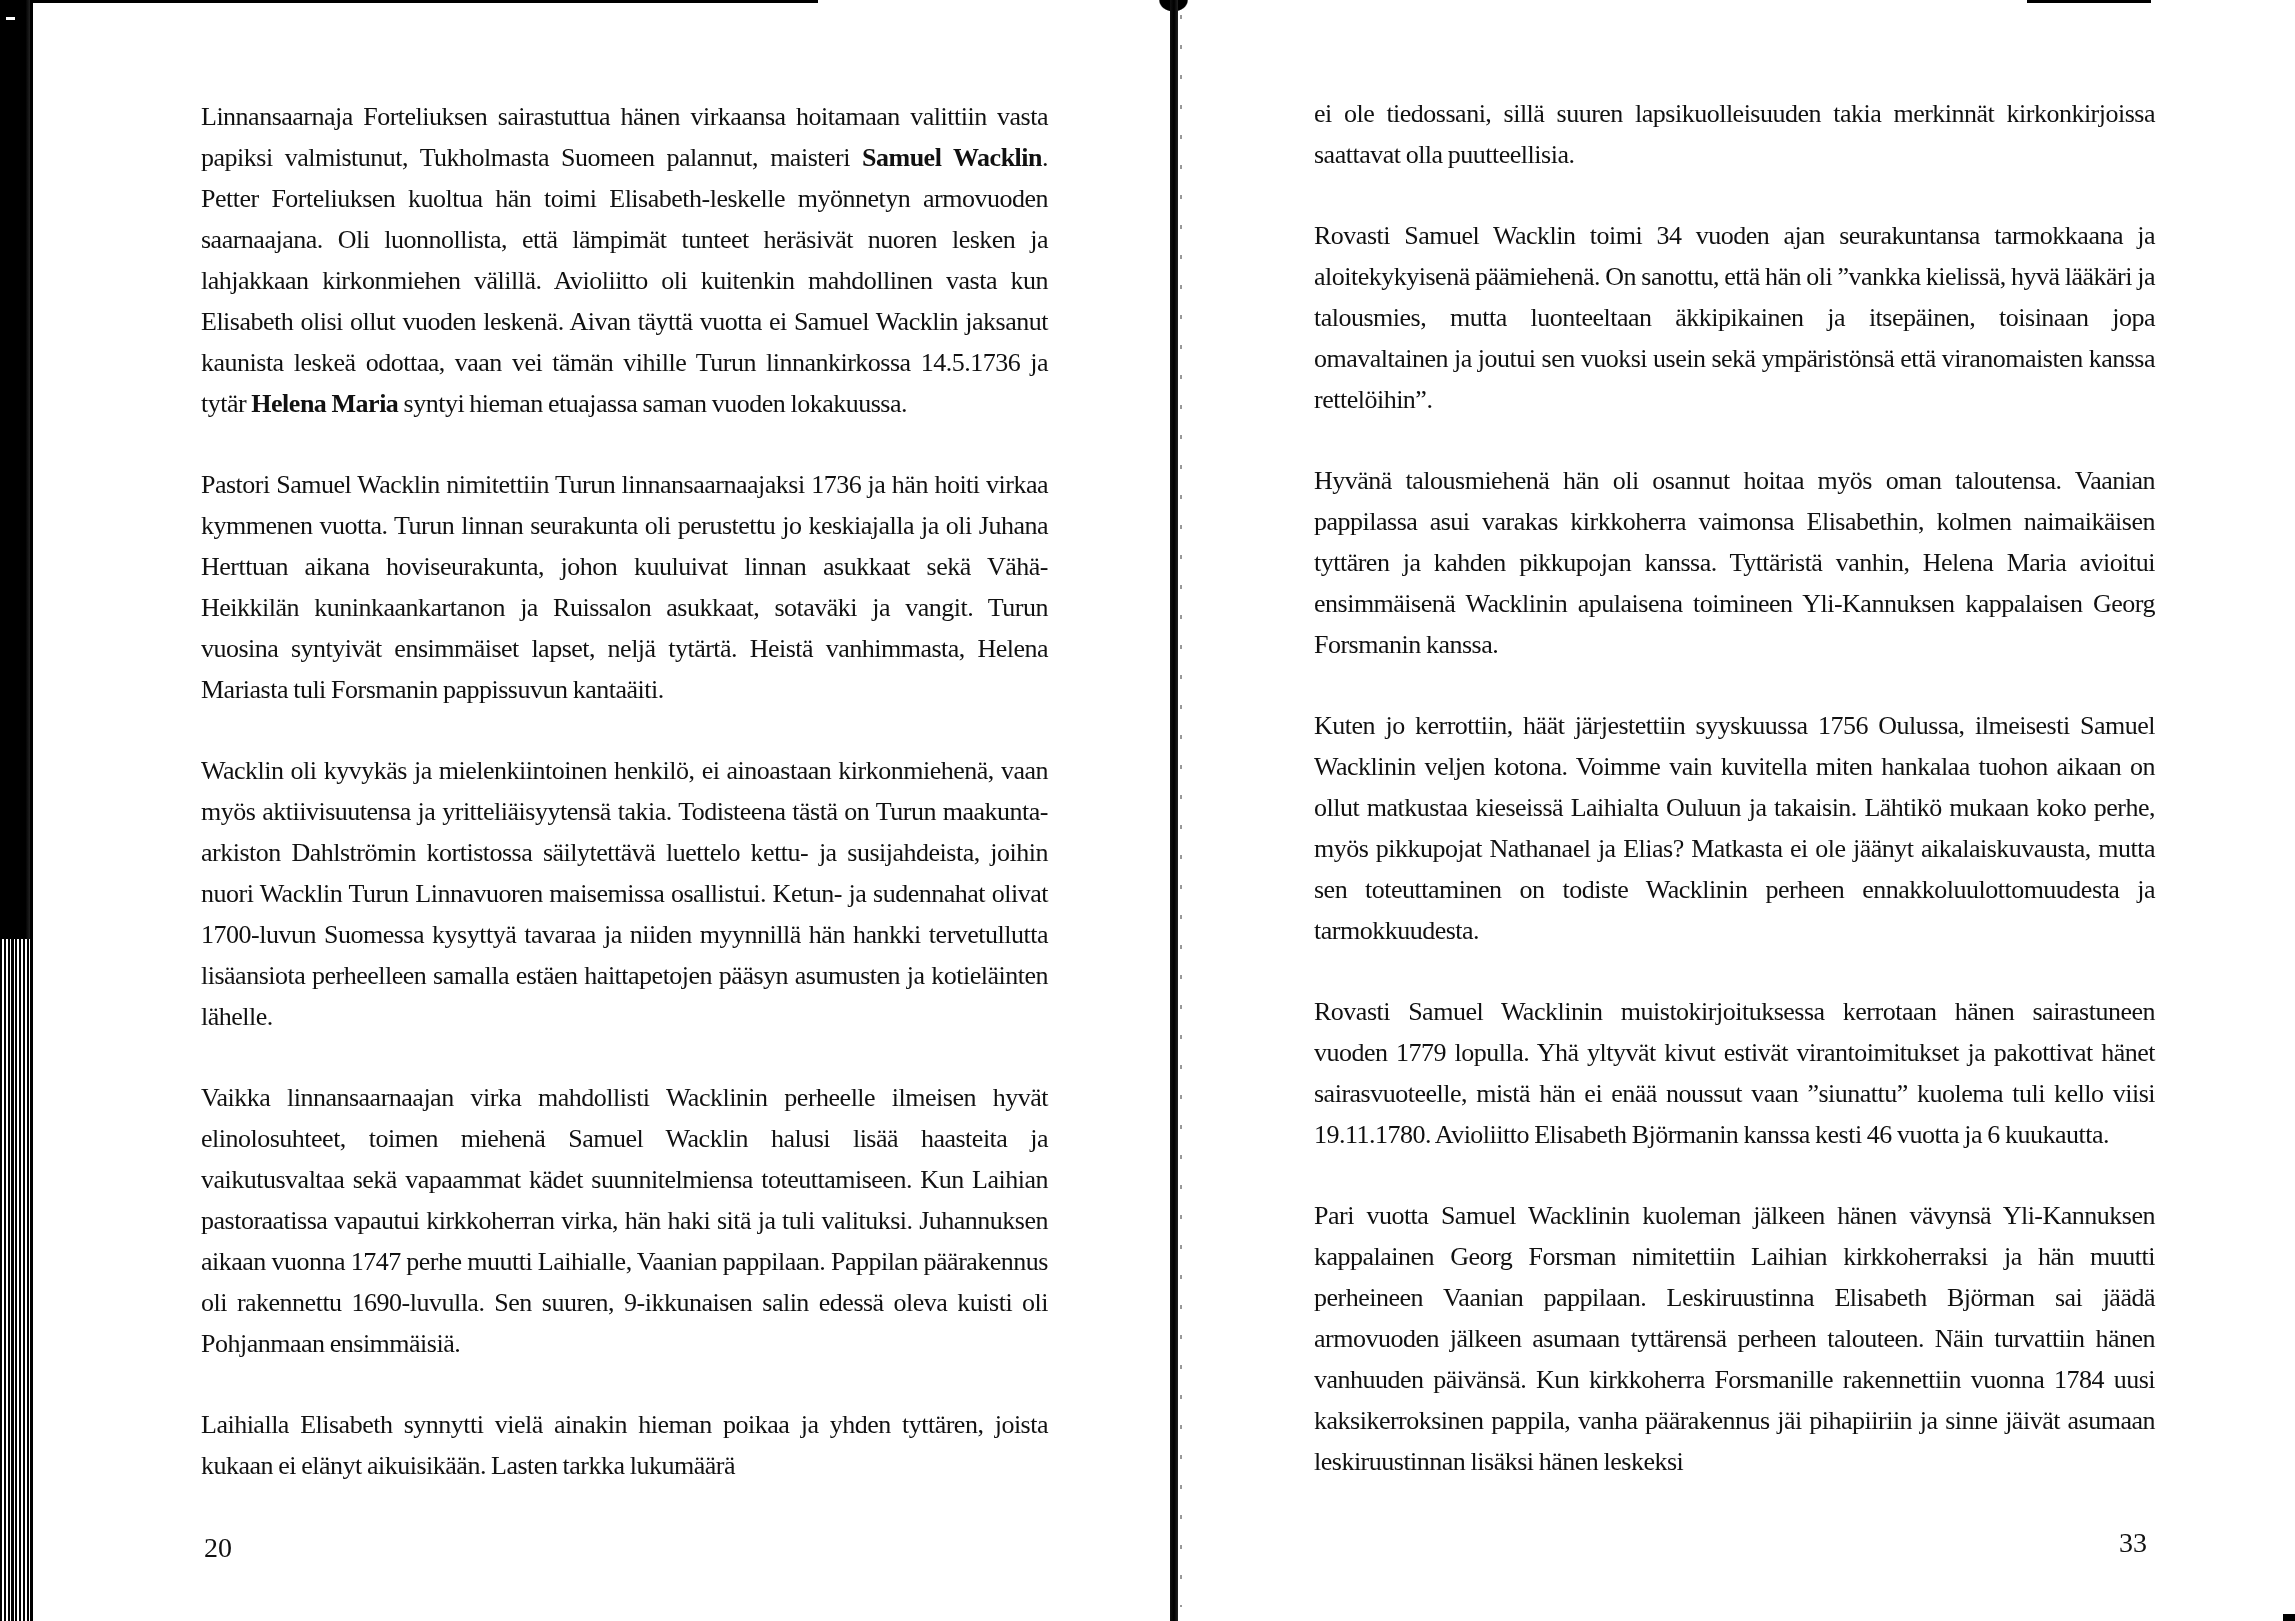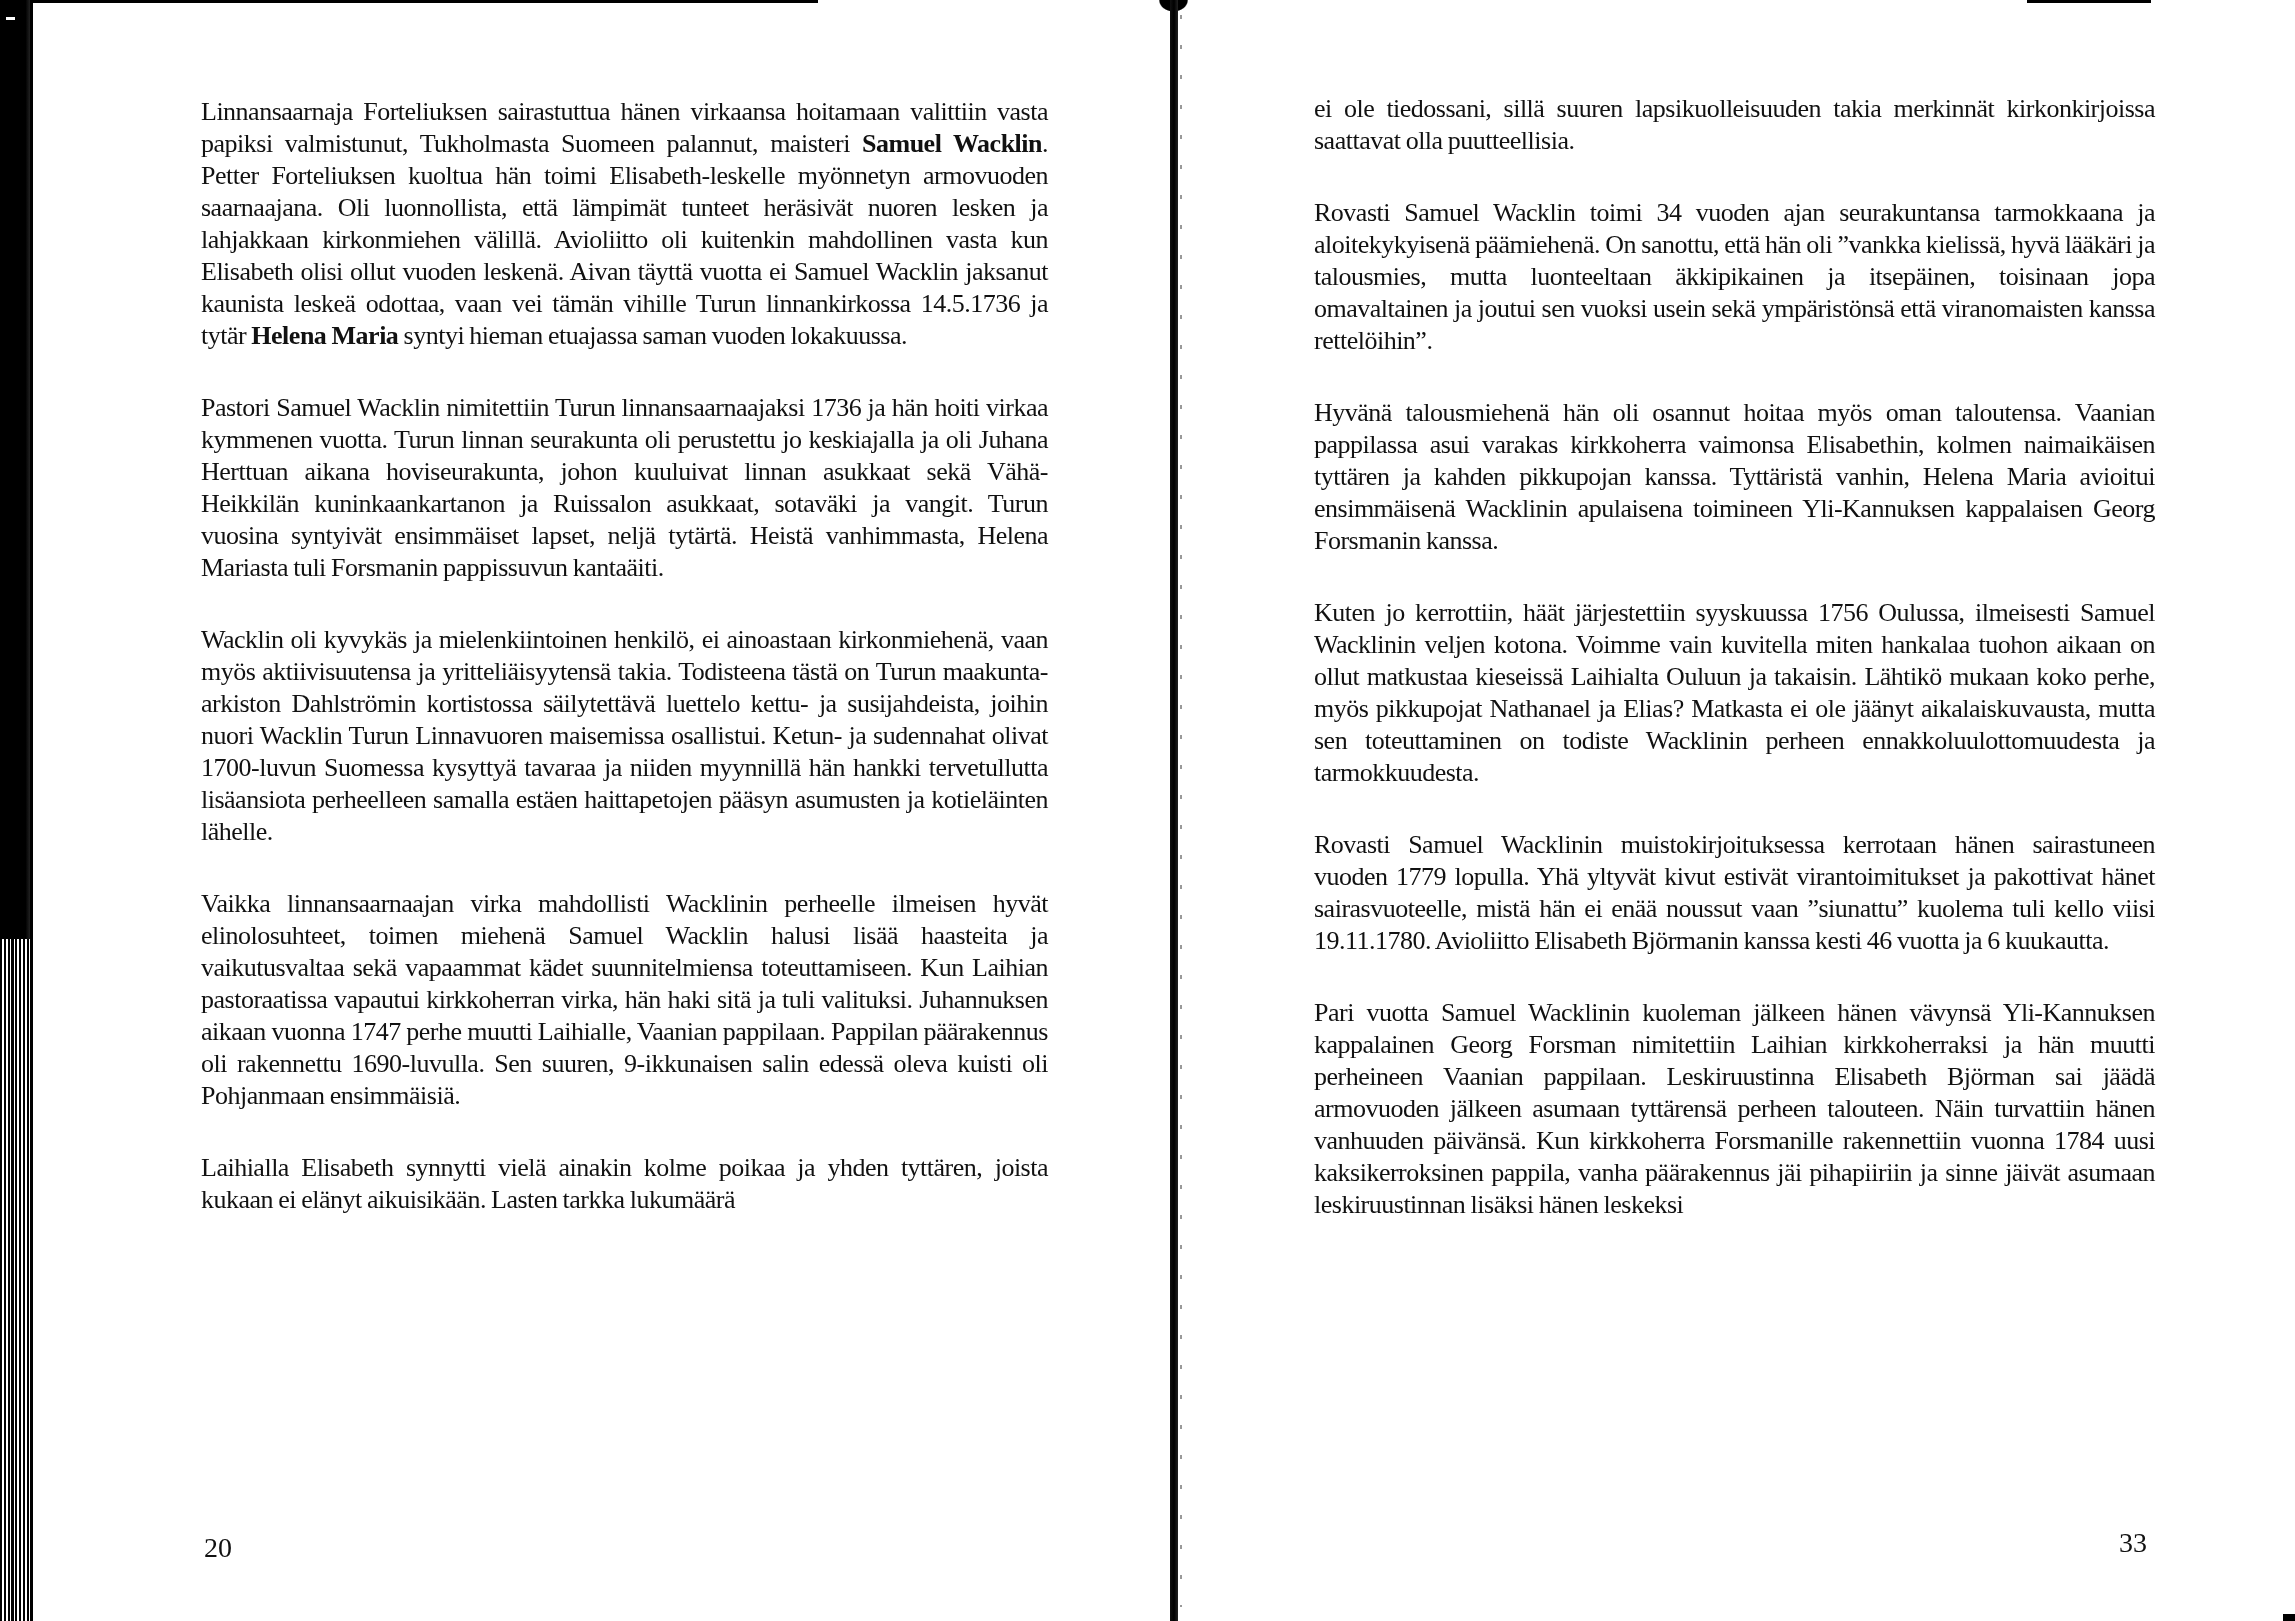--- a/index.html
+++ b/index.html
@@ -41,21 +41,21 @@
     background: repeating-linear-gradient(180deg, #555 0 4.5px, transparent 4.5px 30px);
     opacity: .6;
   }
   .page {
     position: absolute; top: 96px; width: 847px;
   }
   .page.left { left: 201px; }
   .page.right { left: 1314px; top: 93px; width: 841px; }
   .para {
     margin: 0 0 40px 0;
-    font-size: 26px; line-height: 32px;
+    font-size: 26px; line-height: 41px;
     text-align: justify; hyphens: manual;
     letter-spacing: -0.5px; word-spacing: -0.8px;
   }
   .para b { font-weight: bold; }
   .pagenum {
     position: absolute; top: 1532px; font-size: 28px;
   }
   .pagenum.left { left: 204px; }
   .pagenum.right { left: 2119px; top: 1527px; }
 </style>
@@ -80,21 +80,21 @@
   <p class="para">
     <span>Pastori Samuel Wacklin nimitettiin Turun linnansaarnaajaksi 1736 ja hän hoiti virkaa kymmenen vuotta. Turun linnan seurakunta oli perustettu jo keskiajalla ja oli Juhana Herttuan aikana hoviseurakunta, johon kuuluivat linnan asukkaat sekä Vähä-Heikkilän kuninkaankartanon ja Ruissalon asukkaat, sotaväki ja vangit. Turun vuosina syntyivät ensimmäiset lapset, neljä tytärtä. Heistä vanhimmasta, Helena Mariasta tuli Forsmanin pappissuvun kantaäiti.</span>
   </p>
   <p class="para">
     <span>Wacklin oli kyvykäs ja mielenkiintoinen henkilö, ei ainoastaan kirkonmiehenä, vaan myös aktiivisuutensa ja yritteliäisyytensä takia. Todisteena tästä on Turun maakunta-arkiston Dahlströmin kortistossa säilytettävä luettelo kettu- ja susijahdeista, joihin nuori Wacklin Turun Linnavuoren maisemissa osallistui. Ketun- ja sudennahat olivat 1700-luvun Suomessa kysyttyä tavaraa ja niiden myynnillä hän hankki tervetullutta lisäansiota perheelleen samalla estäen haittapetojen pääsyn asumusten ja kotieläinten lähelle.</span>
   </p>
   <p class="para">
     <span>Vaikka linnansaarnaajan virka mahdollisti Wacklinin perheelle ilmeisen hyvät elinolosuhteet, toimen miehenä Samuel Wacklin halusi lisää haasteita ja vaikutusvaltaa sekä vapaammat kädet suunnitelmiensa toteuttamiseen. Kun Laihian pastoraatissa vapautui kirkkoherran virka, hän haki sitä ja tuli valituksi. Juhannuksen aikaan vuonna 1747 perhe muutti Laihialle, Vaanian pappilaan. Pappilan päärakennus oli rakennettu 1690-luvulla. Sen suuren, 9-ikkunaisen salin edessä oleva kuisti oli Pohjanmaan ensimmäisiä.</span>
   </p>
   <p class="para">
-    <span>Laihialla Elisabeth synnytti vielä ainakin kolme poikaa ja yhden tyttären, joista kukaan ei elänyt aikuisikään. Lasten tarkka lukumäärä</span>
+    <span>Laihialla Elisabeth synnytti vielä ainakin hieman poikaa ja yhden tyttären, joista kukaan ei elänyt aikuisikään. Lasten tarkka lukumäärä</span>
   </p>
 </div>
 <div class="pagenum left">20</div>
 
 <div class="page right">
   <p class="para">
     <span>ei ole tiedossani, sillä suuren lapsikuolleisuuden takia merkinnät kirkonkirjoissa saattavat olla puutteellisia.</span>
   </p>
   <p class="para">
     <span>Rovasti Samuel Wacklin toimi 34 vuoden ajan seurakuntansa tarmokkaana ja aloitekykyisenä päämiehenä. On sanottu, että hän oli ”vankka kielissä, hyvä lääkäri ja talousmies, mutta luonteeltaan äkkipikainen ja itsepäinen, toisinaan jopa omavaltainen ja joutui sen vuoksi usein sekä ympäristönsä että viranomaisten kanssa rettelöihin”.</span>

